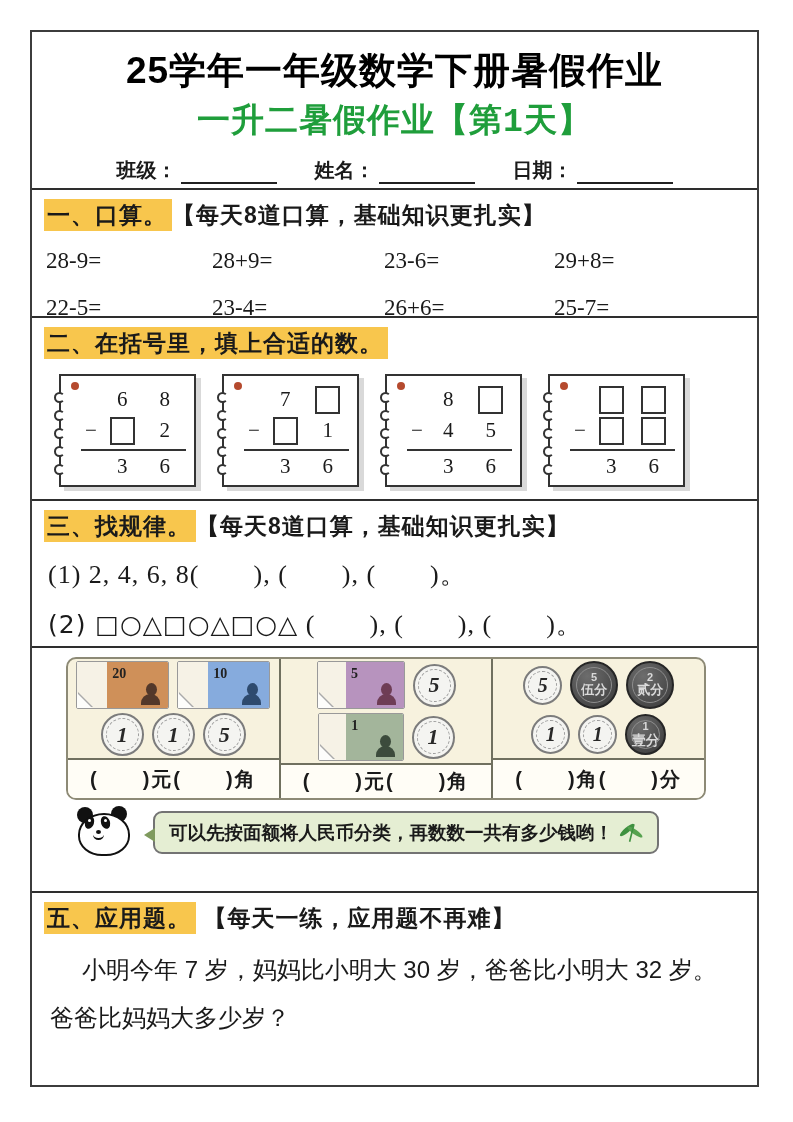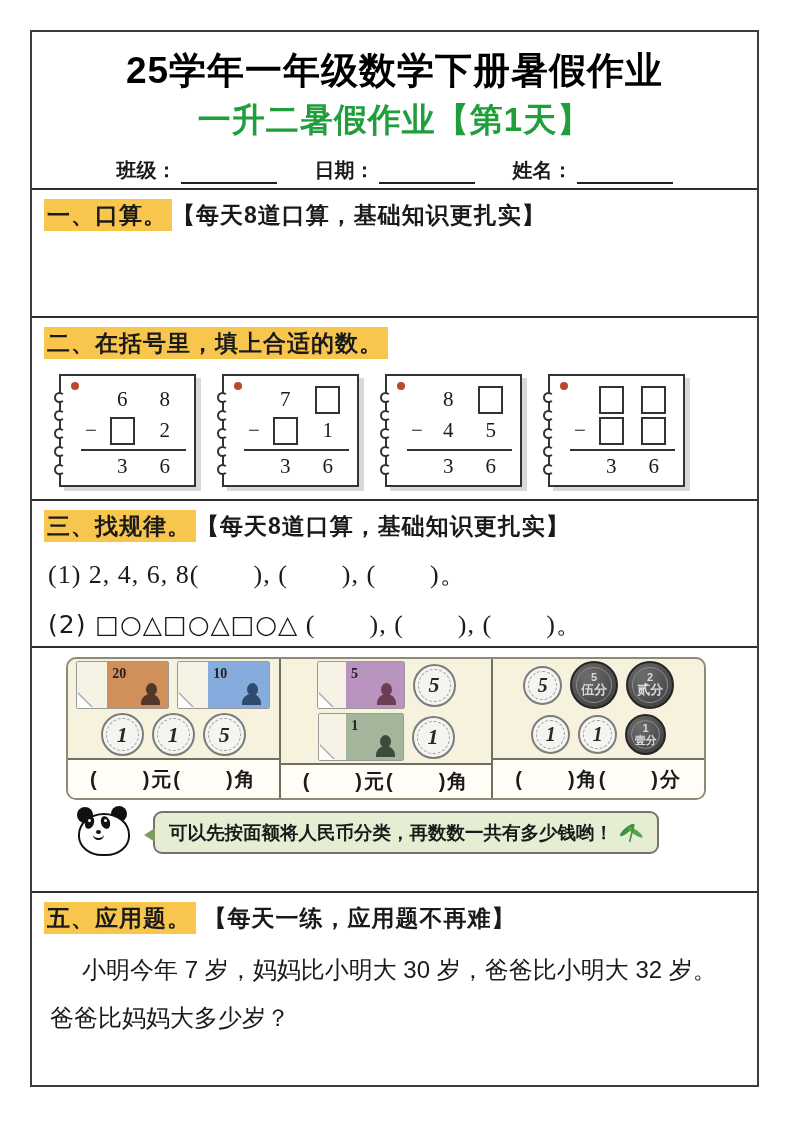--- a/index.html
+++ b/index.html
@@ -5,21 +5,21 @@
   * { margin:0; padding:0; box-sizing:border-box; }
   html,body { width:793px; height:1122px; background:#fff; }
   body { position:relative; font-family:"Liberation Sans","DejaVu Sans",sans-serif; color:#1a1a1a; }
 
   .frame { position:absolute; left:30px; top:30px; width:729px; height:1057px;
            border:2px solid #3c3c3c; background:#fff; display:flex; flex-direction:column; }
 
   
   .header { height:156px; padding-top:14px; text-align:center; }
   .title { font-size:37px; font-weight:900; letter-spacing:1px; color:#000; }
-  .subtitle { font-size:33px; font-weight:900; margin-top:2px; letter-spacing:1px; }
+  .subtitle { font-size:33px; font-weight:900; margin-top:2px; letter-spacing:1px;font-family:Liberation Mono, monospace; }
   .fields { margin-top:14px; font-size:20px; font-weight:bold; display:flex; justify-content:center; gap:38px; }
   .fields .blankline { display:inline-block; width:96px; border-bottom:2px solid #222; height:20px; vertical-align:bottom; margin-left:4px; }
 
   
   .sec { border-top:2px solid #2e2e2e; }
   .sec-head { font-size:23px; font-weight:bold; padding:10px 0 0 12px; letter-spacing:1px; }
   .hl { background:#f8c64d; padding:3px 5px 3px 3px; }
   .note { font-weight:bold; }
 
   
@@ -80,21 +80,21 @@
   .coin::before { content:""; position:absolute; inset:3px; border:1px dashed #9c9c9c; border-radius:50%; }
   .coin.small { width:39px; height:39px; font-size:20px; }
 
   .dcoin { width:48px; height:48px; border-radius:50%; background:radial-gradient(circle at 35% 30%, #6d6d6d, #383838);
            border:2px solid #262626; position:relative; color:#d9d9d9; display:flex; flex-direction:column;
            align-items:center; justify-content:center; flex:none; }
   .dcoin::before { content:""; position:absolute; inset:4px; border:1px solid #8d8d8d; border-radius:50%; }
   .dcoin .n { font-size:11px; line-height:1; font-weight:bold; }
   .dcoin .nm { font-size:13px; font-weight:bold; line-height:1.15; }
   .dcoin.small { width:41px; height:41px; }
-  .dcoin.small .nm { font-size:11px; }
+  .dcoin.small .nm { font-size:14px; }
 
   .tip-row { display:flex; align-items:center; margin:6px 0 0 42px; }
   .panda { position:relative; width:64px; height:52px; flex:none; }
   .panda .ear { position:absolute; width:16px; height:16px; background:#111; border-radius:50%; }
   .panda .e1 { left:3px; top:1px; } .panda .e2 { left:37px; top:0; }
   .panda .face { position:absolute; left:4px; top:7px; width:52px; height:43px; background:#fff;
                  border:2.5px solid #111; border-radius:50% 50% 46% 46%; }
   .panda .eye { position:absolute; width:9px; height:13px; background:#111; border-radius:50%; top:10px; }
   .panda .ey1 { left:11px; transform:rotate(18deg); } .panda .ey2 { left:27px; transform:rotate(-18deg); }
   .panda .pu { position:absolute; width:3px; height:3px; background:#fff; border-radius:50%; top:13px; }
@@ -116,28 +116,38 @@
 </head>
 <body>
 
 <div class="frame">
 
   <div class="header">
     <div class="title">25学年一年级数学下册暑假作业</div>
     <div class="subtitle" style="color:#1f9e3b">一升二暑假作业【第1天】</div>
     <div class="fields">
       <span><span>班级：</span><span class="blankline"></span></span>
+      <span><span>姓名：</span><span class="blankline"></span></span>
       <span><span>日期：</span><span class="blankline"></span></span>
-      <span><span>姓名：</span><span class="blankline"></span></span>
     </div>
   </div>
 
   <div class="sec sec1">
     <div class="sec-head">
       <span class="hl">一、口算。</span><span class="note">【每天8道口算，基础知识更扎实】</span>
+    </div>
+    <div class="probs">
+      <span>28-9=</span>
+      <span>28+9=</span>
+      <span>23-6=</span>
+      <span>29+8=</span>
+      <span>22-5=</span>
+      <span>23-4=</span>
+      <span>26+6=</span>
+      <span>25-7=</span>
     </div>
   </div>
 
   <div class="sec sec2">
     <div class="sec-head">
       <span class="hl">二、在括号里，填上合适的数。</span>
     </div>
     <div class="cards">
 
       <div class="card">

